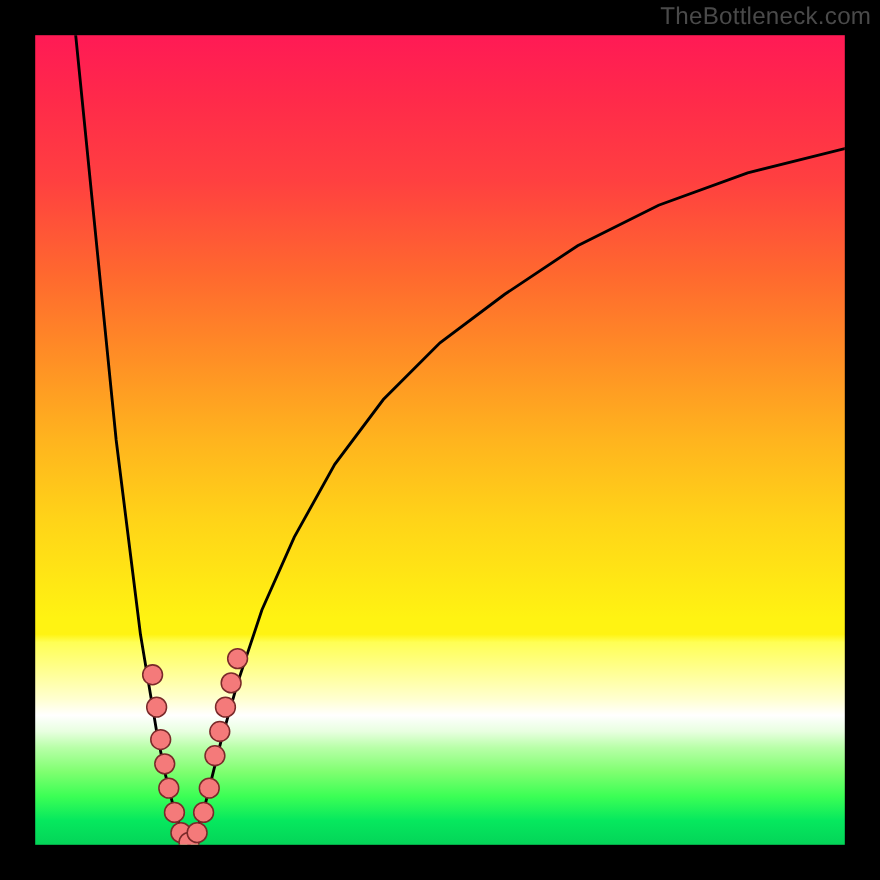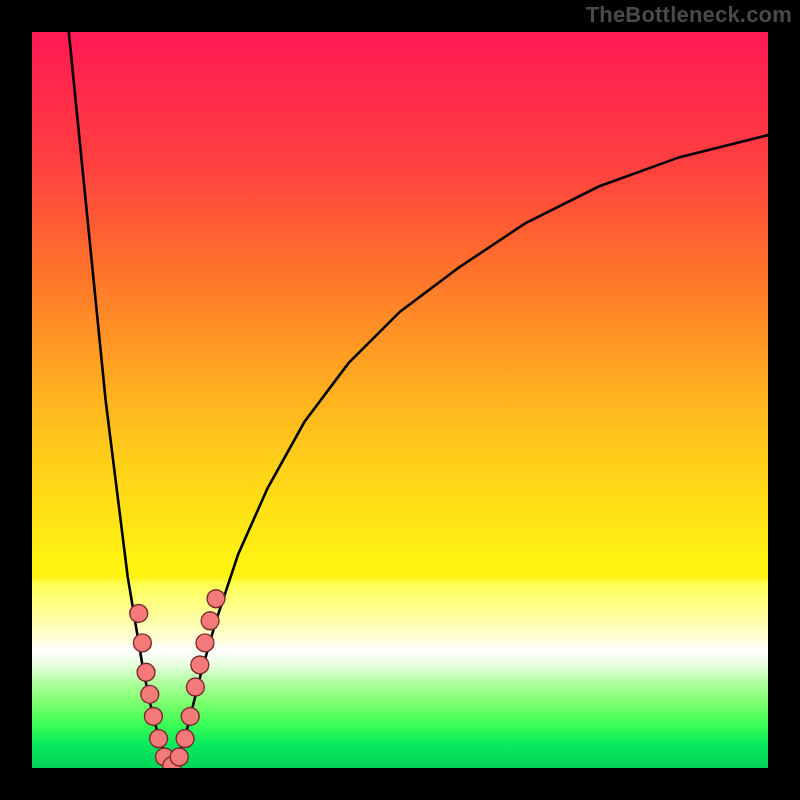--- a/index.html
+++ b/index.html
@@ -48,21 +48,21 @@
       #06e85e 97%,
       #04d458 100%
     );
   }
   .watermark {
     position: absolute;
     top: 2px;
     right: 8px;
     color: #4a4a4a;
     font-size: 22px;
-    font-weight: 700;
+    font-weight: 400;
     letter-spacing: 0.2px;
     user-select: none;
   }
   svg.curve {
     position: absolute;
     left: 0; top: 0;
   }
 </style>
 </head>
 <body>

